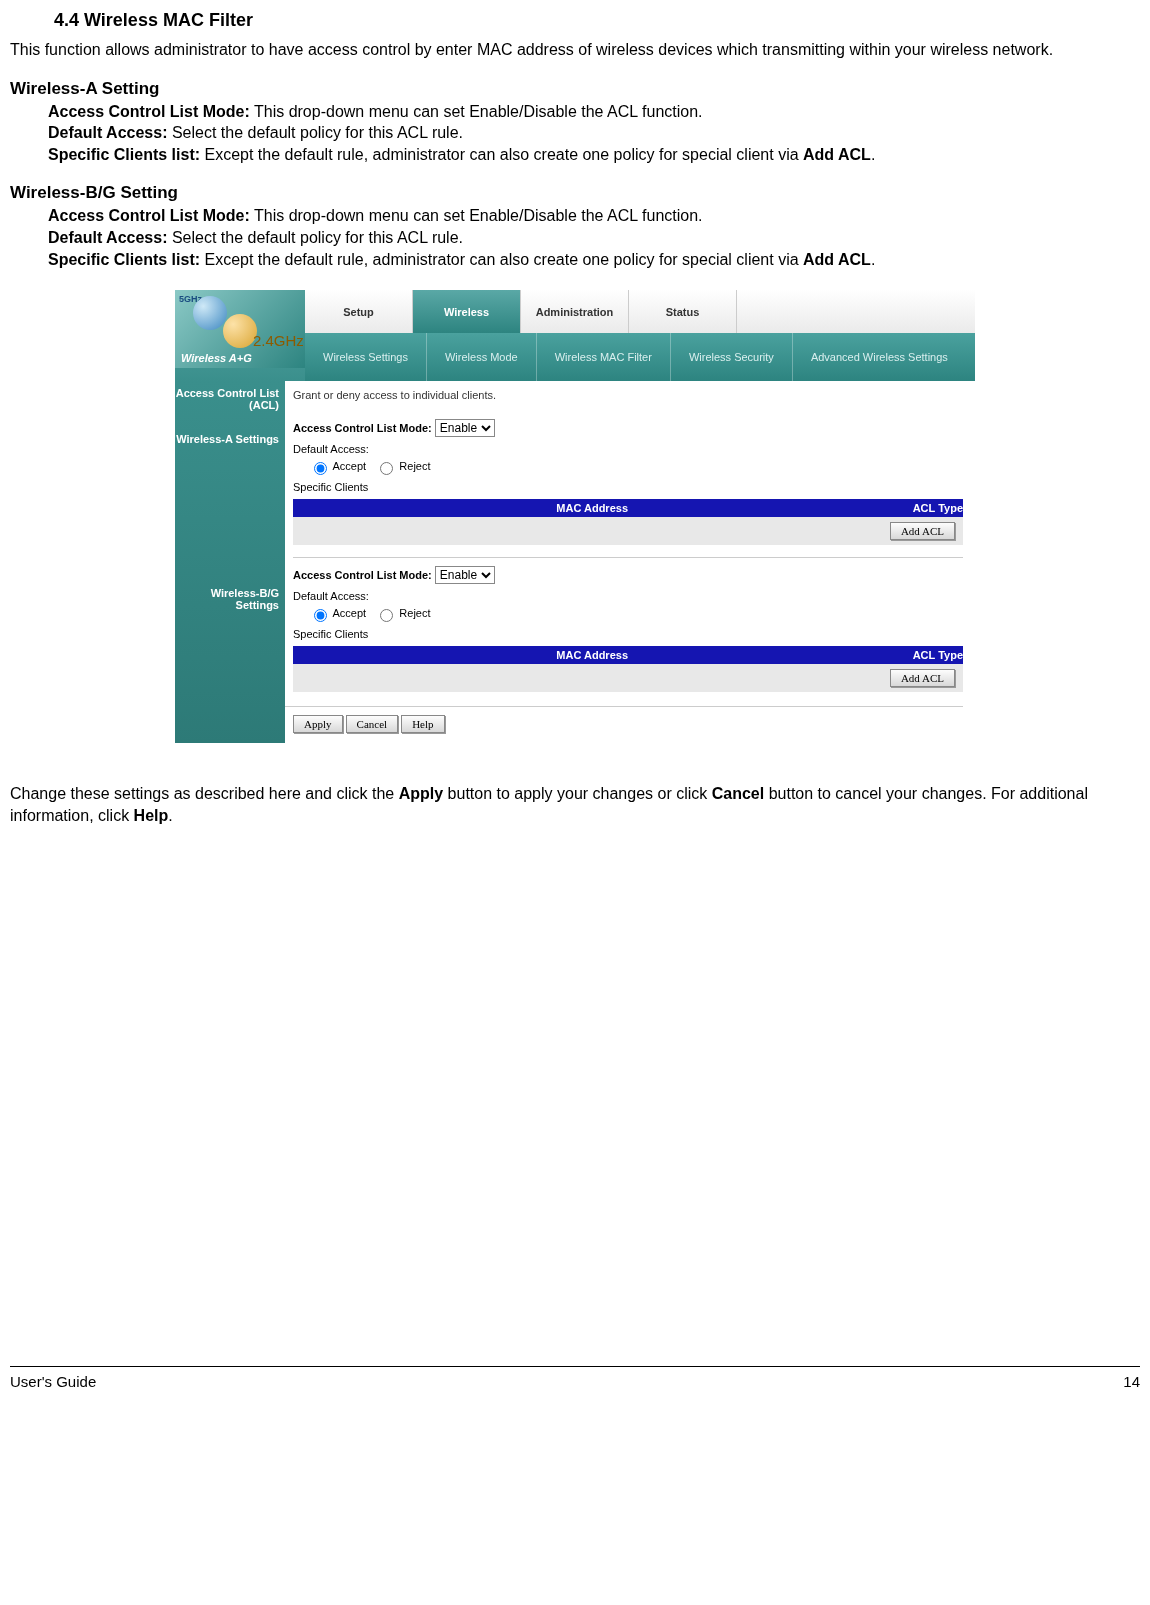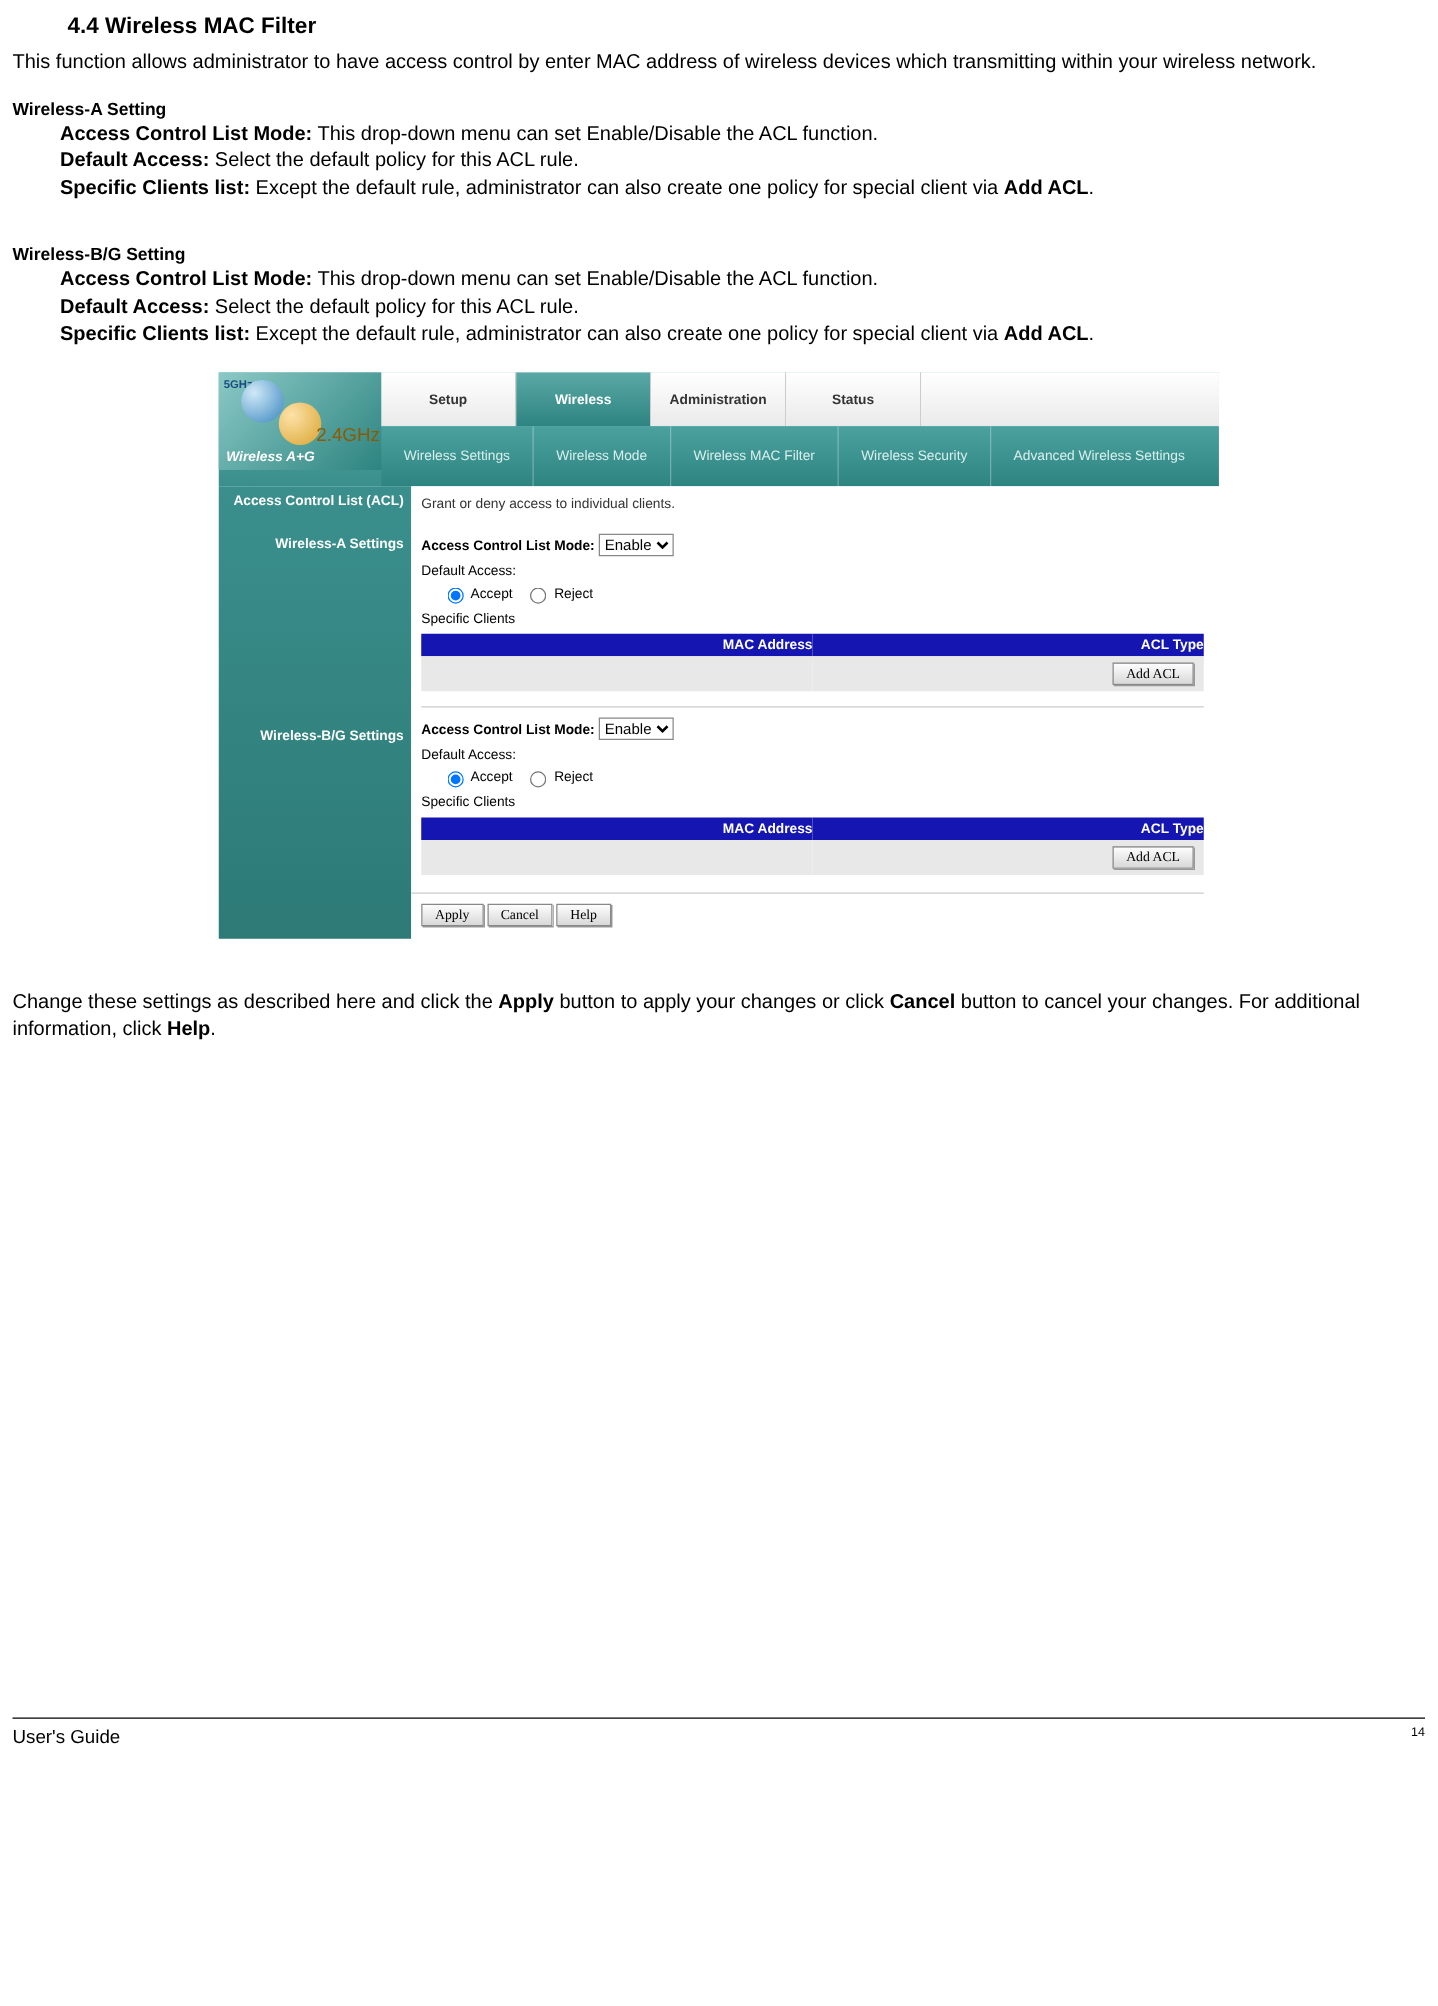--- a/index.html
+++ b/index.html
@@ -16,23 +16,22 @@
       margin-bottom: 8px;
       margin-left: 44px;
     }
     .intro-text {
       text-align: justify;
       margin-bottom: 18px;
       line-height: 1.35;
     }
     .subsection-heading {
       font-weight: bold;
-      font-size: 14px;
+      font-size: 17px;
       margin-bottom: 2px;
-      margin-top: 16px;
     }
     .indent {
       margin-left: 38px;
       line-height: 1.35;
     }
     .bold-inline { font-weight: bold; }
     .spacer { height: 18px; }
     
     .admin-ui {
       width: 800px;
@@ -110,21 +109,21 @@
       border-right: 1px solid rgba(255,255,255,0.3);
       height: 100%;
       display: flex;
       align-items: center;
     }
     .sub-tab:last-child { border-right: none; }
     .admin-body {
       display: flex;
     }
     .sidebar-col {
-      width: 154px;
+      width: 110px;
       background: linear-gradient(180deg, #3a8f8c, #2d7a77);
       color: #fff;
       font-weight: bold;
       font-size: 11px;
       text-align: right;
       padding-right: 6px;
       box-sizing: border-box;
     }
     .content-col {
       flex: 1;
@@ -190,21 +189,21 @@
     }
     .footer {
       position: relative;
       margin-top: 540px;
       border-top: 1px solid #000;
       padding-top: 6px;
       display: flex;
       justify-content: space-between;
       font-size: 15px;
     }
-    .footer .pg { font-size: 10px; }
+    .footer .pg { font-size: 15px; }
   </style>
 </head>
 <body>
 
 <div class="section-heading">4.4 Wireless MAC Filter</div>
 
 <div class="intro-text">This function allows administrator to have access control by enter MAC address of wireless devices which transmitting within your wireless network.</div>
 
 <div class="subsection-heading">Wireless-A Setting</div>
 <div class="indent"><span class="bold-inline">Access Control List Mode:</span><span> This drop-down menu can set Enable/Disable the ACL function.</span></div>

